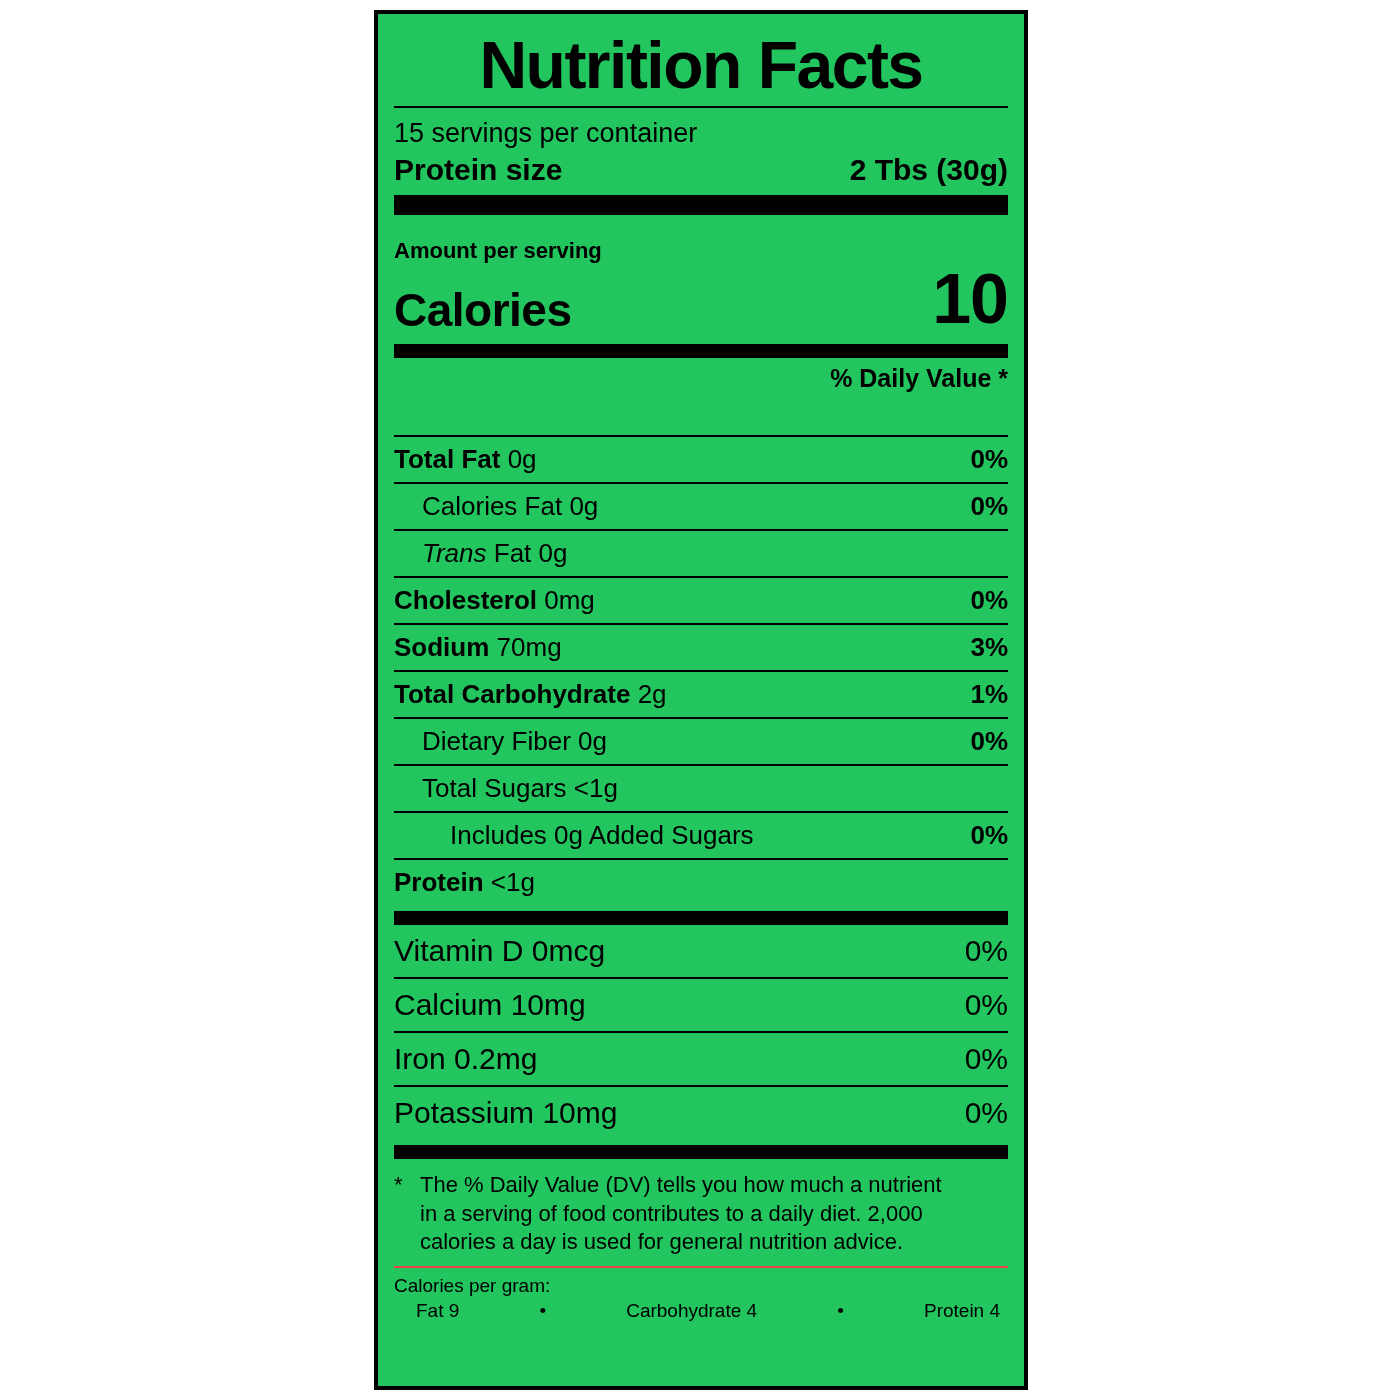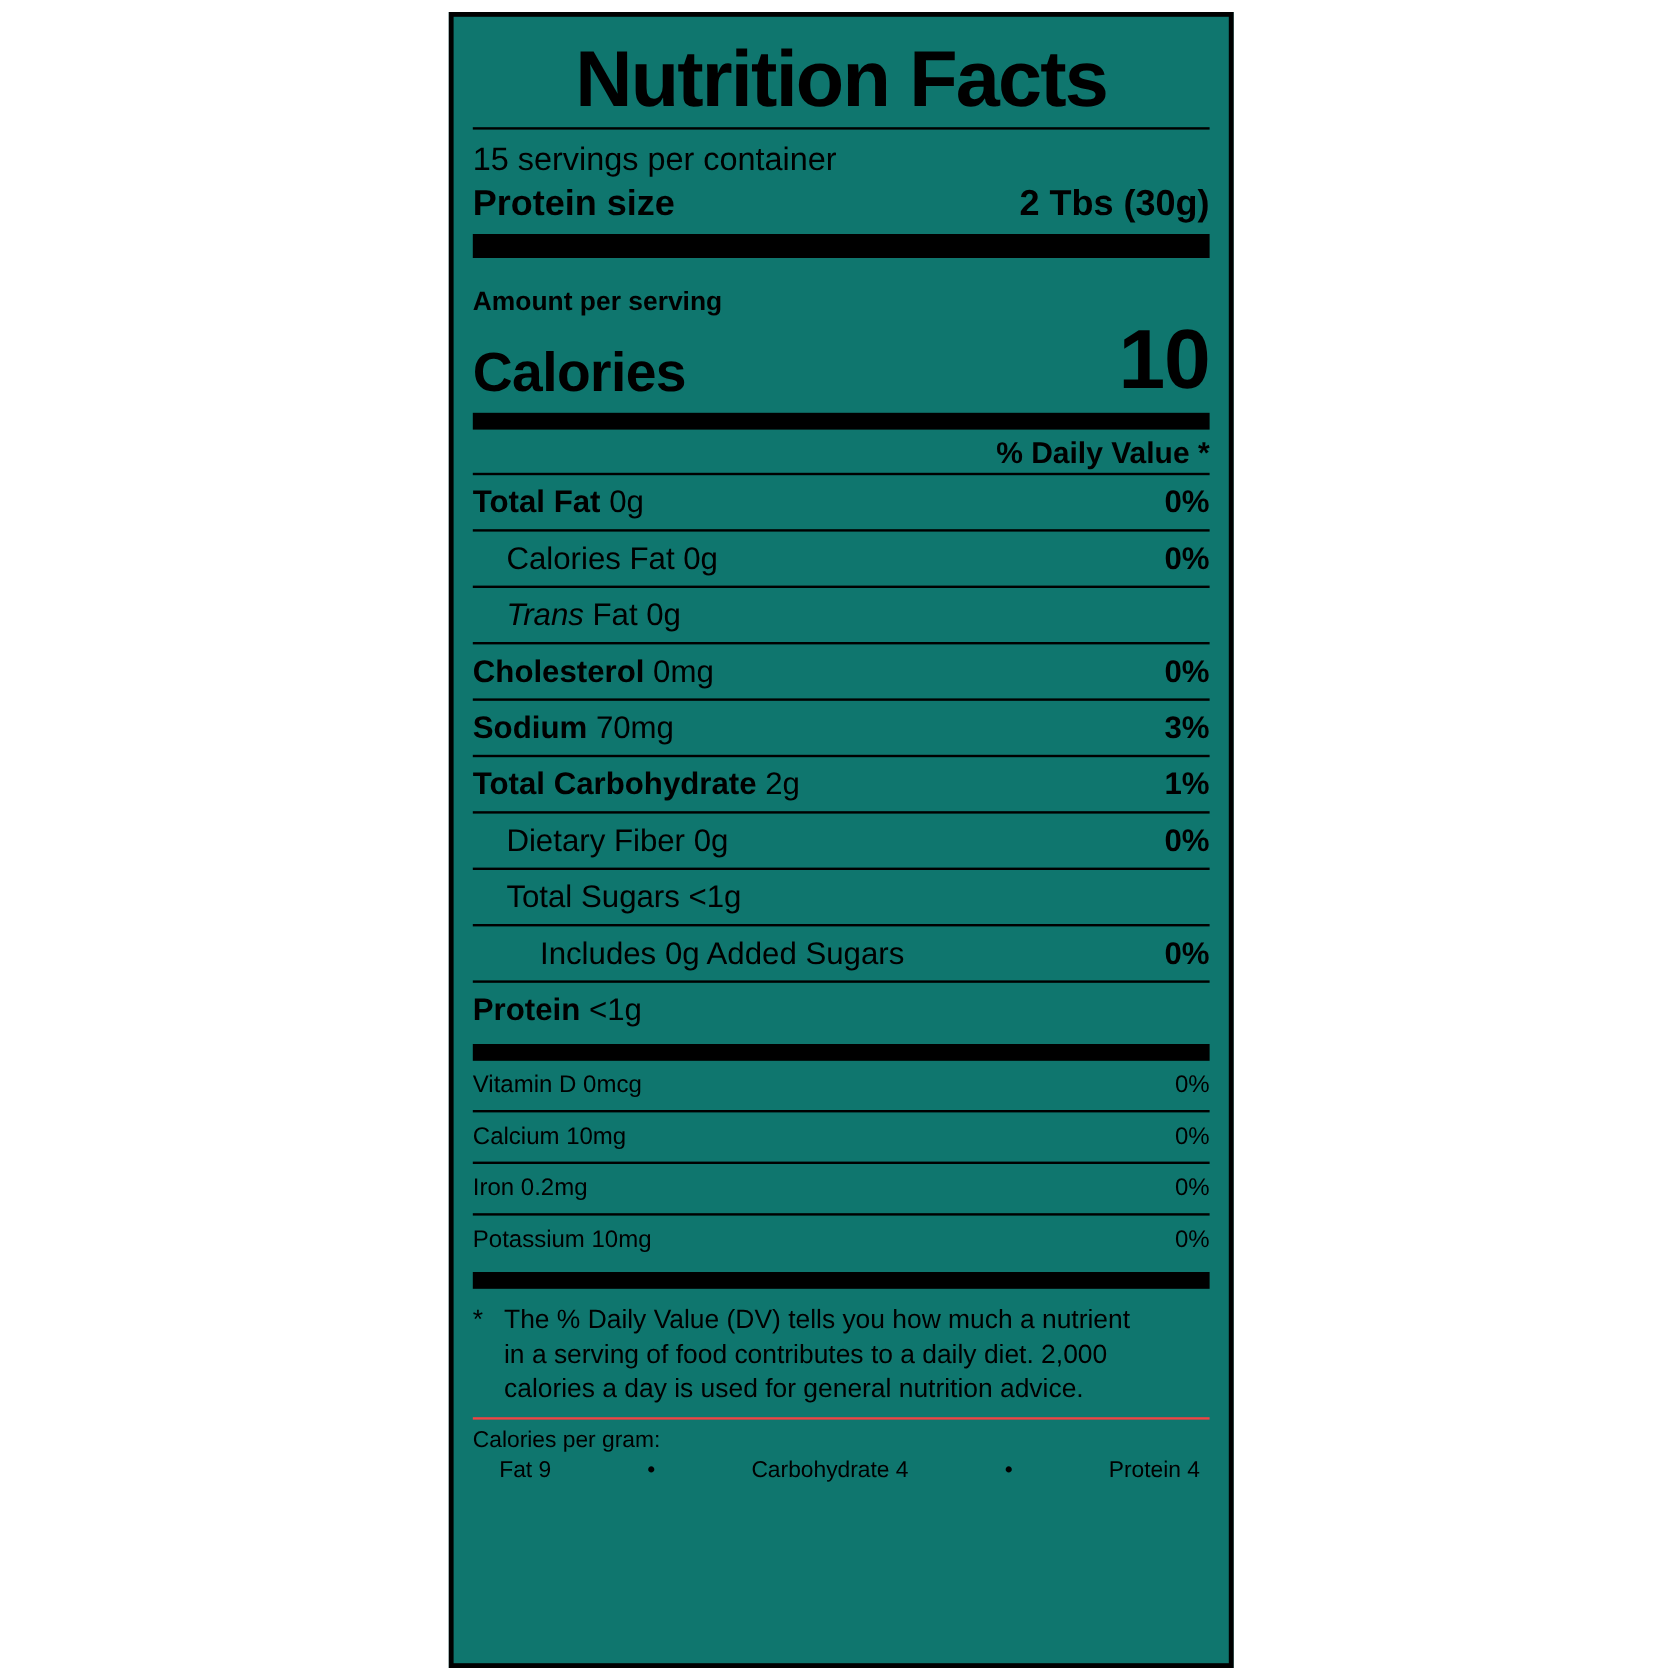--- a/index.html
+++ b/index.html
@@ -15,21 +15,21 @@
     position: relative;
   }
   .label-wrap {
     position: absolute;
     left: 374px;
     top: 10px;
     width: 654px;
     height: 1380px;
     border: 4px solid #000;
     box-sizing: border-box;
-    background: #0f766e;
+    background: #22c55e;
   }
   .inner {
     padding: 0 16px;
     box-sizing: border-box;
     width: 100%;
     height: 100%;
   }
   .title {
     font-size: 66px;
     font-weight: bold;
@@ -99,30 +99,31 @@
   .nrow {
     display: flex;
     justify-content: space-between;
     align-items: baseline;
     font-size: 26px;
     padding: 7px 0 7px 0;
     border-top: 2px solid #000;
   }
   .nrow.first {
     border-top: 2px solid #000;
+    margin-top: 41px;
   }
   .nrow .name b { font-weight: bold; }
   .indent1 { padding-left: 28px; }
   .indent2 { padding-left: 56px; }
   .italic { font-style: italic; }
   .vrow {
     display: flex;
     justify-content: space-between;
     align-items: baseline;
-    font-size: 20px;
+    font-size: 30px;
     padding: 9px 0 9px 0;
     border-top: 2px solid #000;
   }
   .vrow.firstv { border-top: none; }
   .pct { font-weight: bold; }
   .footnote {
     display: flex;
     font-size: 22px;
     line-height: 1.28;
     padding: 12px 0 10px 0;

